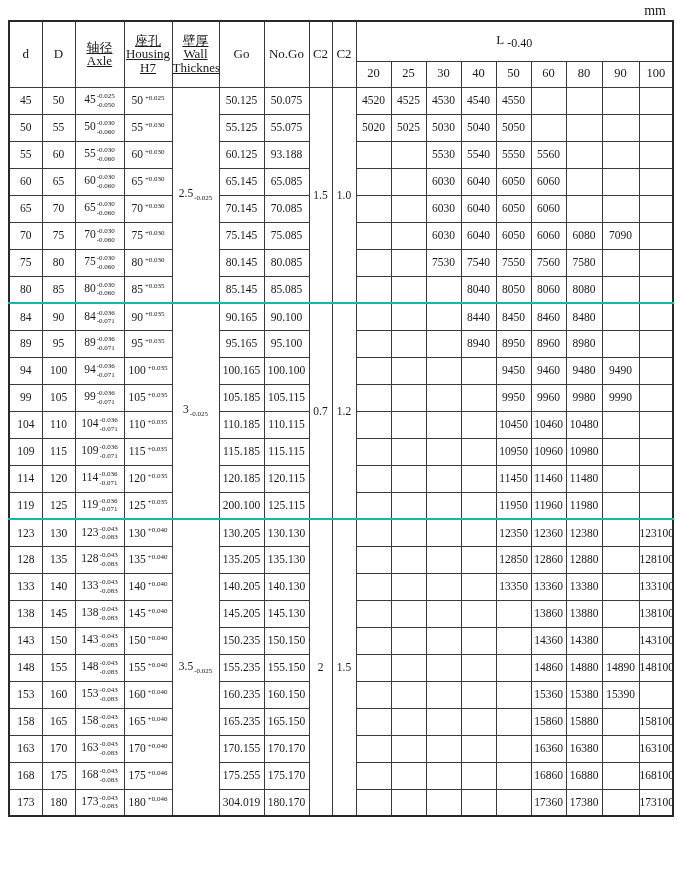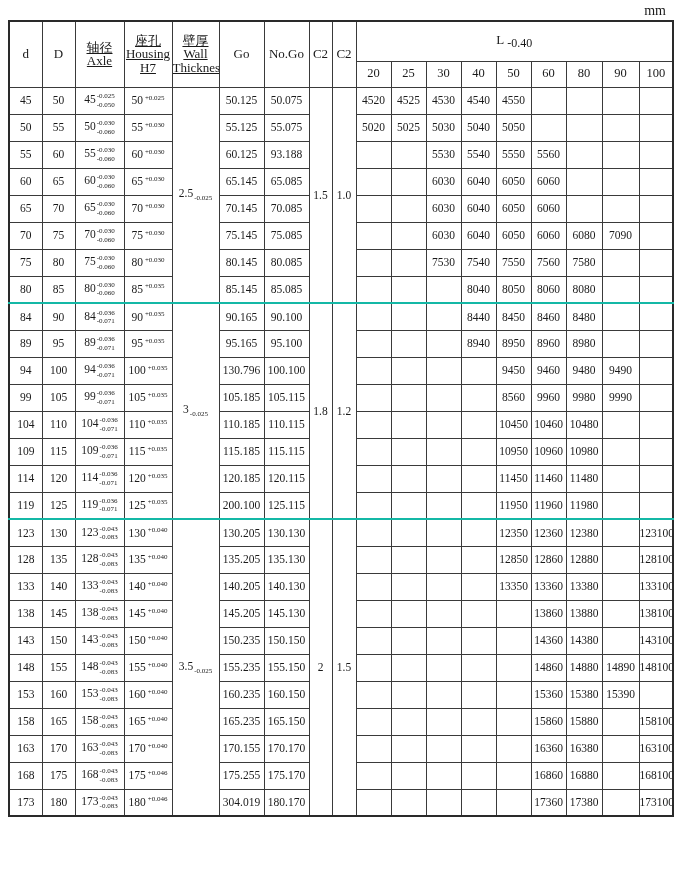--- a/index.html
+++ b/index.html
@@ -264,21 +264,21 @@
           <td></td>
         </tr>
         <tr class="group-start">
           <td>84</td>
           <td>90</td>
           <td>84<span class="tol2">-0.036<br>-0.071</span></td>
           <td>90<span class="sup1">+0.035</span></td>
           <td rowspan="8">3<span class="sub1">-0.025</span></td>
           <td>90.165</td>
           <td>90.100</td>
-          <td rowspan="8">1.8</td>
+          <td rowspan="8">0.7</td>
           <td rowspan="8">1.2</td>
           <td></td>
           <td></td>
           <td></td>
           <td>8440</td>
           <td>8450</td>
           <td>8460</td>
           <td>8480</td>
           <td></td>
           <td></td>
@@ -298,21 +298,21 @@
           <td>8960</td>
           <td>8980</td>
           <td></td>
           <td></td>
         </tr>
         <tr>
           <td>94</td>
           <td>100</td>
           <td>94<span class="tol2">-0.036<br>-0.071</span></td>
           <td>100<span class="sup1">+0.035</span></td>
-          <td>130.796</td>
+          <td>100.165</td>
           <td>100.100</td>
           <td></td>
           <td></td>
           <td></td>
           <td></td>
           <td>9450</td>
           <td>9460</td>
           <td>9480</td>
           <td>9490</td>
           <td></td>
@@ -321,21 +321,21 @@
           <td>99</td>
           <td>105</td>
           <td>99<span class="tol2">-0.036<br>-0.071</span></td>
           <td>105<span class="sup1">+0.035</span></td>
           <td>105.185</td>
           <td>105.115</td>
           <td></td>
           <td></td>
           <td></td>
           <td></td>
-          <td>8560</td>
+          <td>9950</td>
           <td>9960</td>
           <td>9980</td>
           <td>9990</td>
           <td></td>
         </tr>
         <tr>
           <td>104</td>
           <td>110</td>
           <td>104<span class="tol2">-0.036<br>-0.071</span></td>
           <td>110<span class="sup1">+0.035</span></td>

